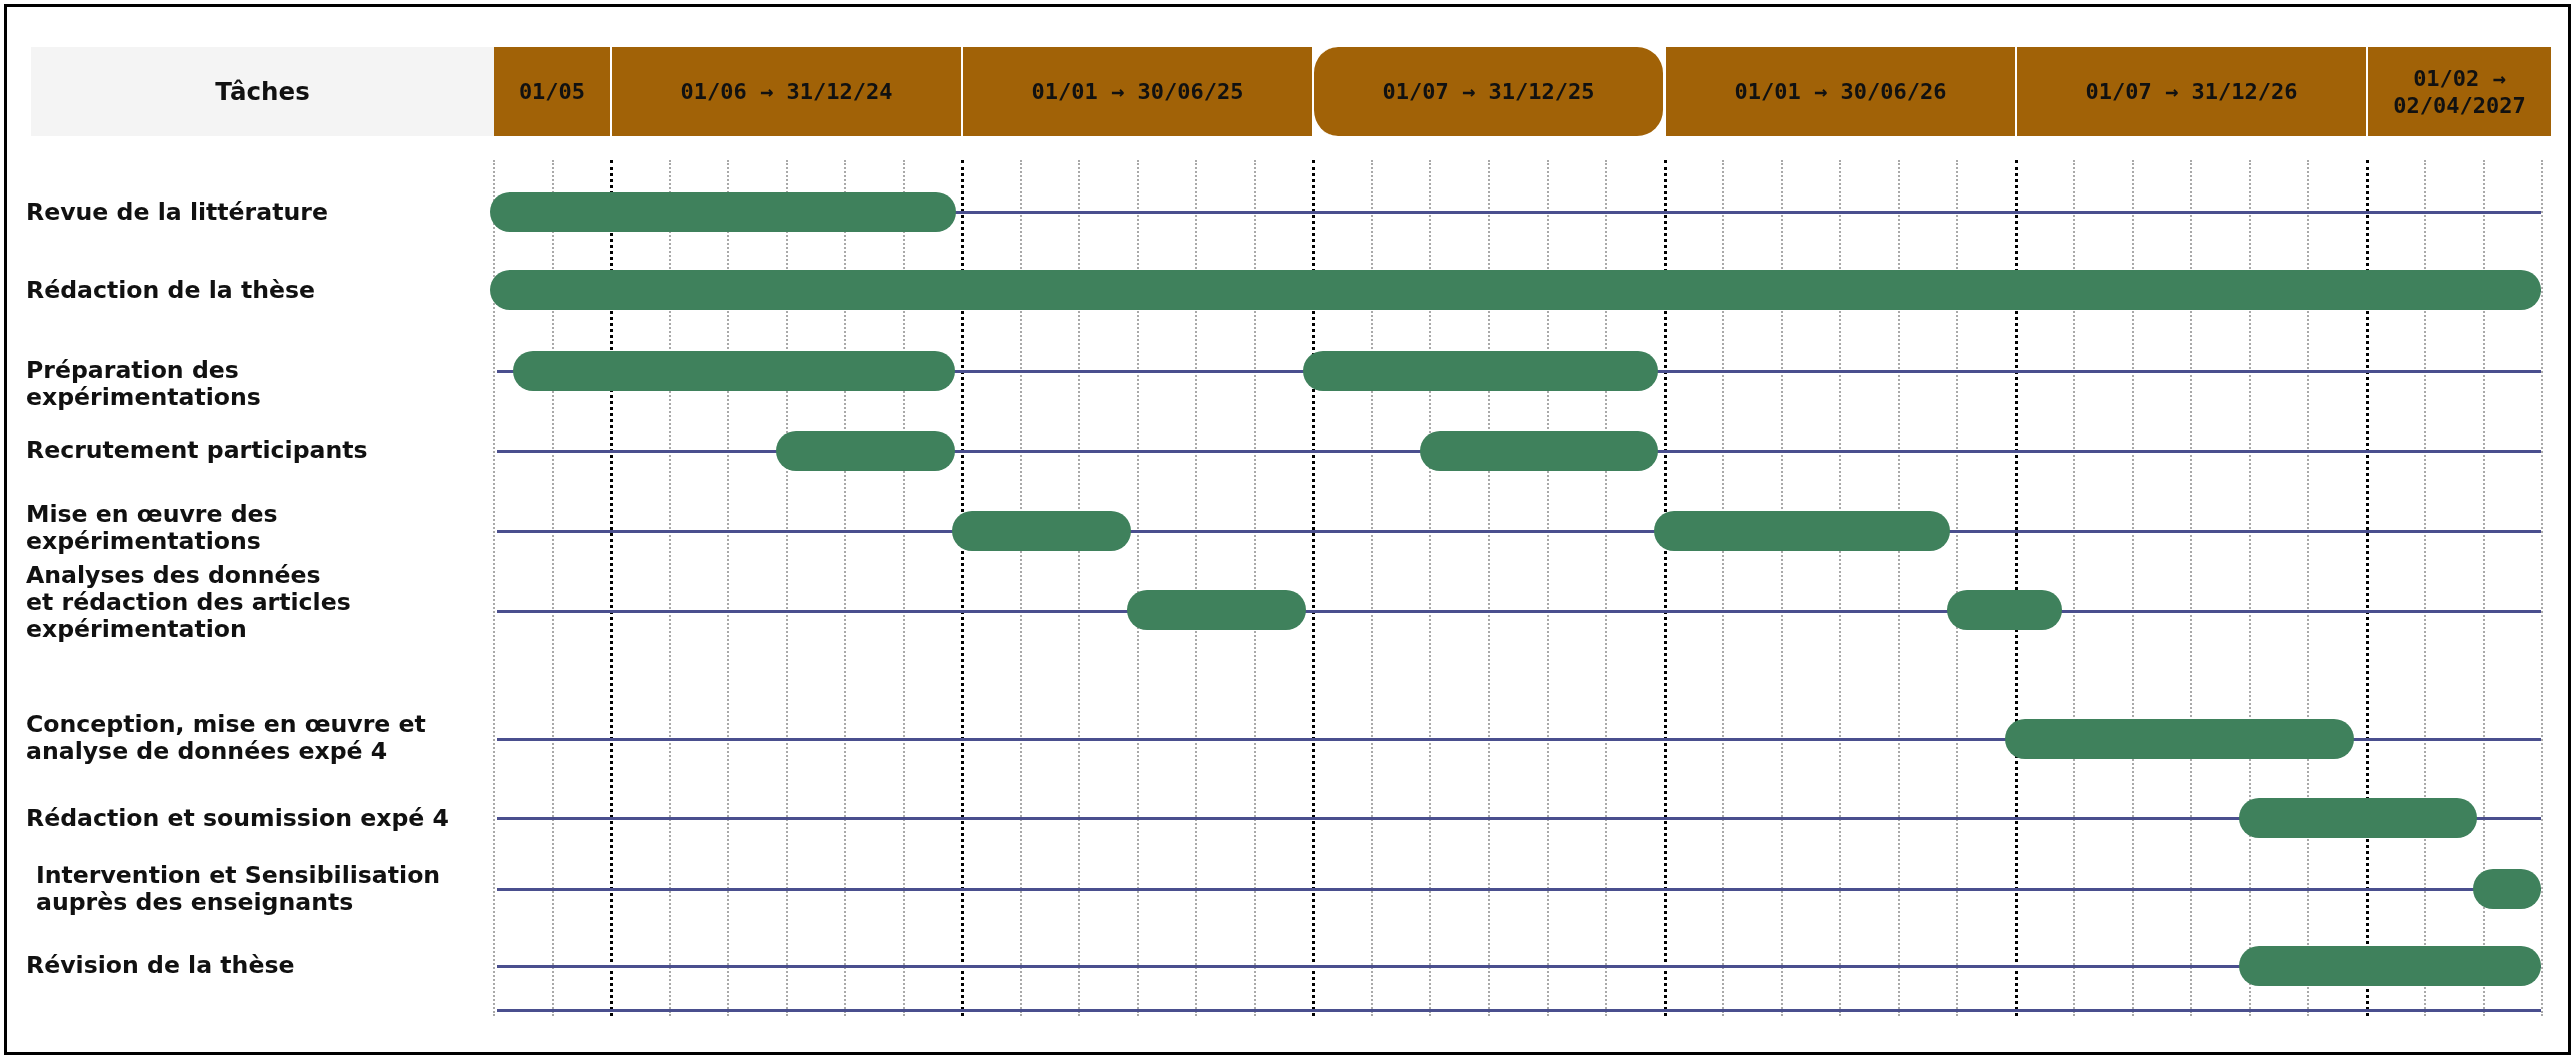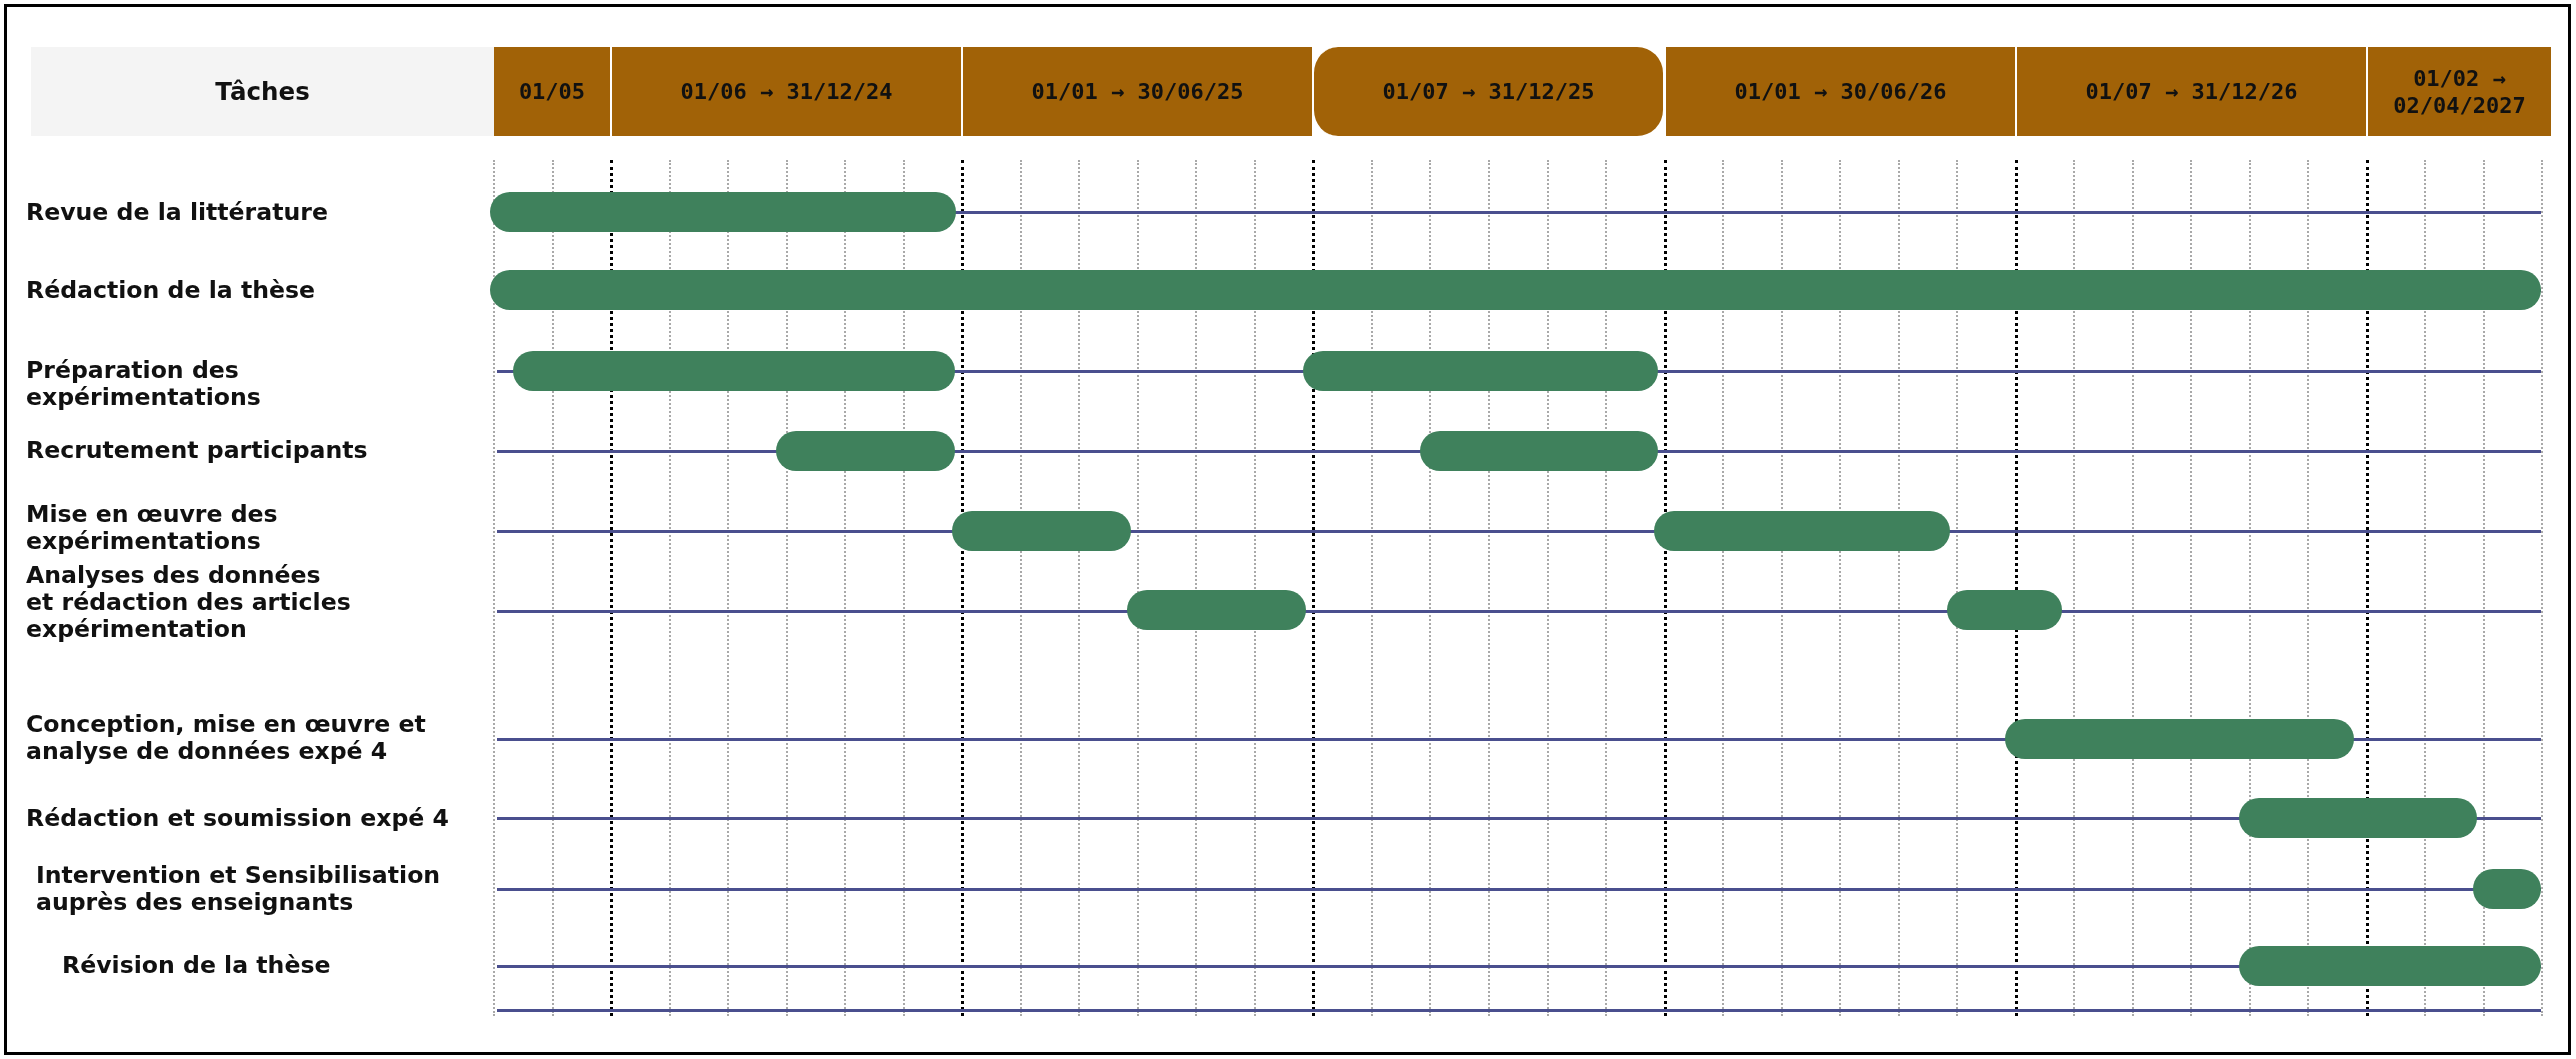--- a/index.html
+++ b/index.html
@@ -94,17 +94,17 @@
     <div class="row-line" style="left: 497px; width: 2044px; top: 738px;"></div>
     <div class="task-label" style="top: 711px; width: 408px;">Conception, mise en œuvre et analyse de données expé 4</div>
     <div class="bar" style="left: 2005px; width: 349px; top: 719px;"></div>
     <div class="row-line" style="left: 497px; width: 2044px; top: 817px;"></div>
     <div class="task-label" style="top: 805px;">Rédaction et soumission expé 4</div>
     <div class="bar" style="left: 2239px; width: 238px; top: 798px;"></div>
     <div class="row-line" style="left: 497px; width: 2044px; top: 888px;"></div>
     <div class="task-label" style="top: 862px; width: 417px; margin-left: 10px;">Intervention et Sensibilisation auprès des enseignants</div>
     <div class="bar" style="left: 2473px; width: 68px; top: 869px;"></div>
     <div class="row-line" style="left: 497px; width: 2044px; top: 965px;"></div>
-    <div class="task-label" style="top: 952px; margin-left: 36px;">Révision de la thèse</div>
+    <div class="task-label" style="top: 952px;">Révision de la thèse</div>
     <div class="bar" style="left: 2239px; width: 302px; top: 946px;"></div>
     <div class="row-line" style="left: 497px; width: 2044px; top: 1009px;"></div>
   </div>
 
 
 </body></html>

